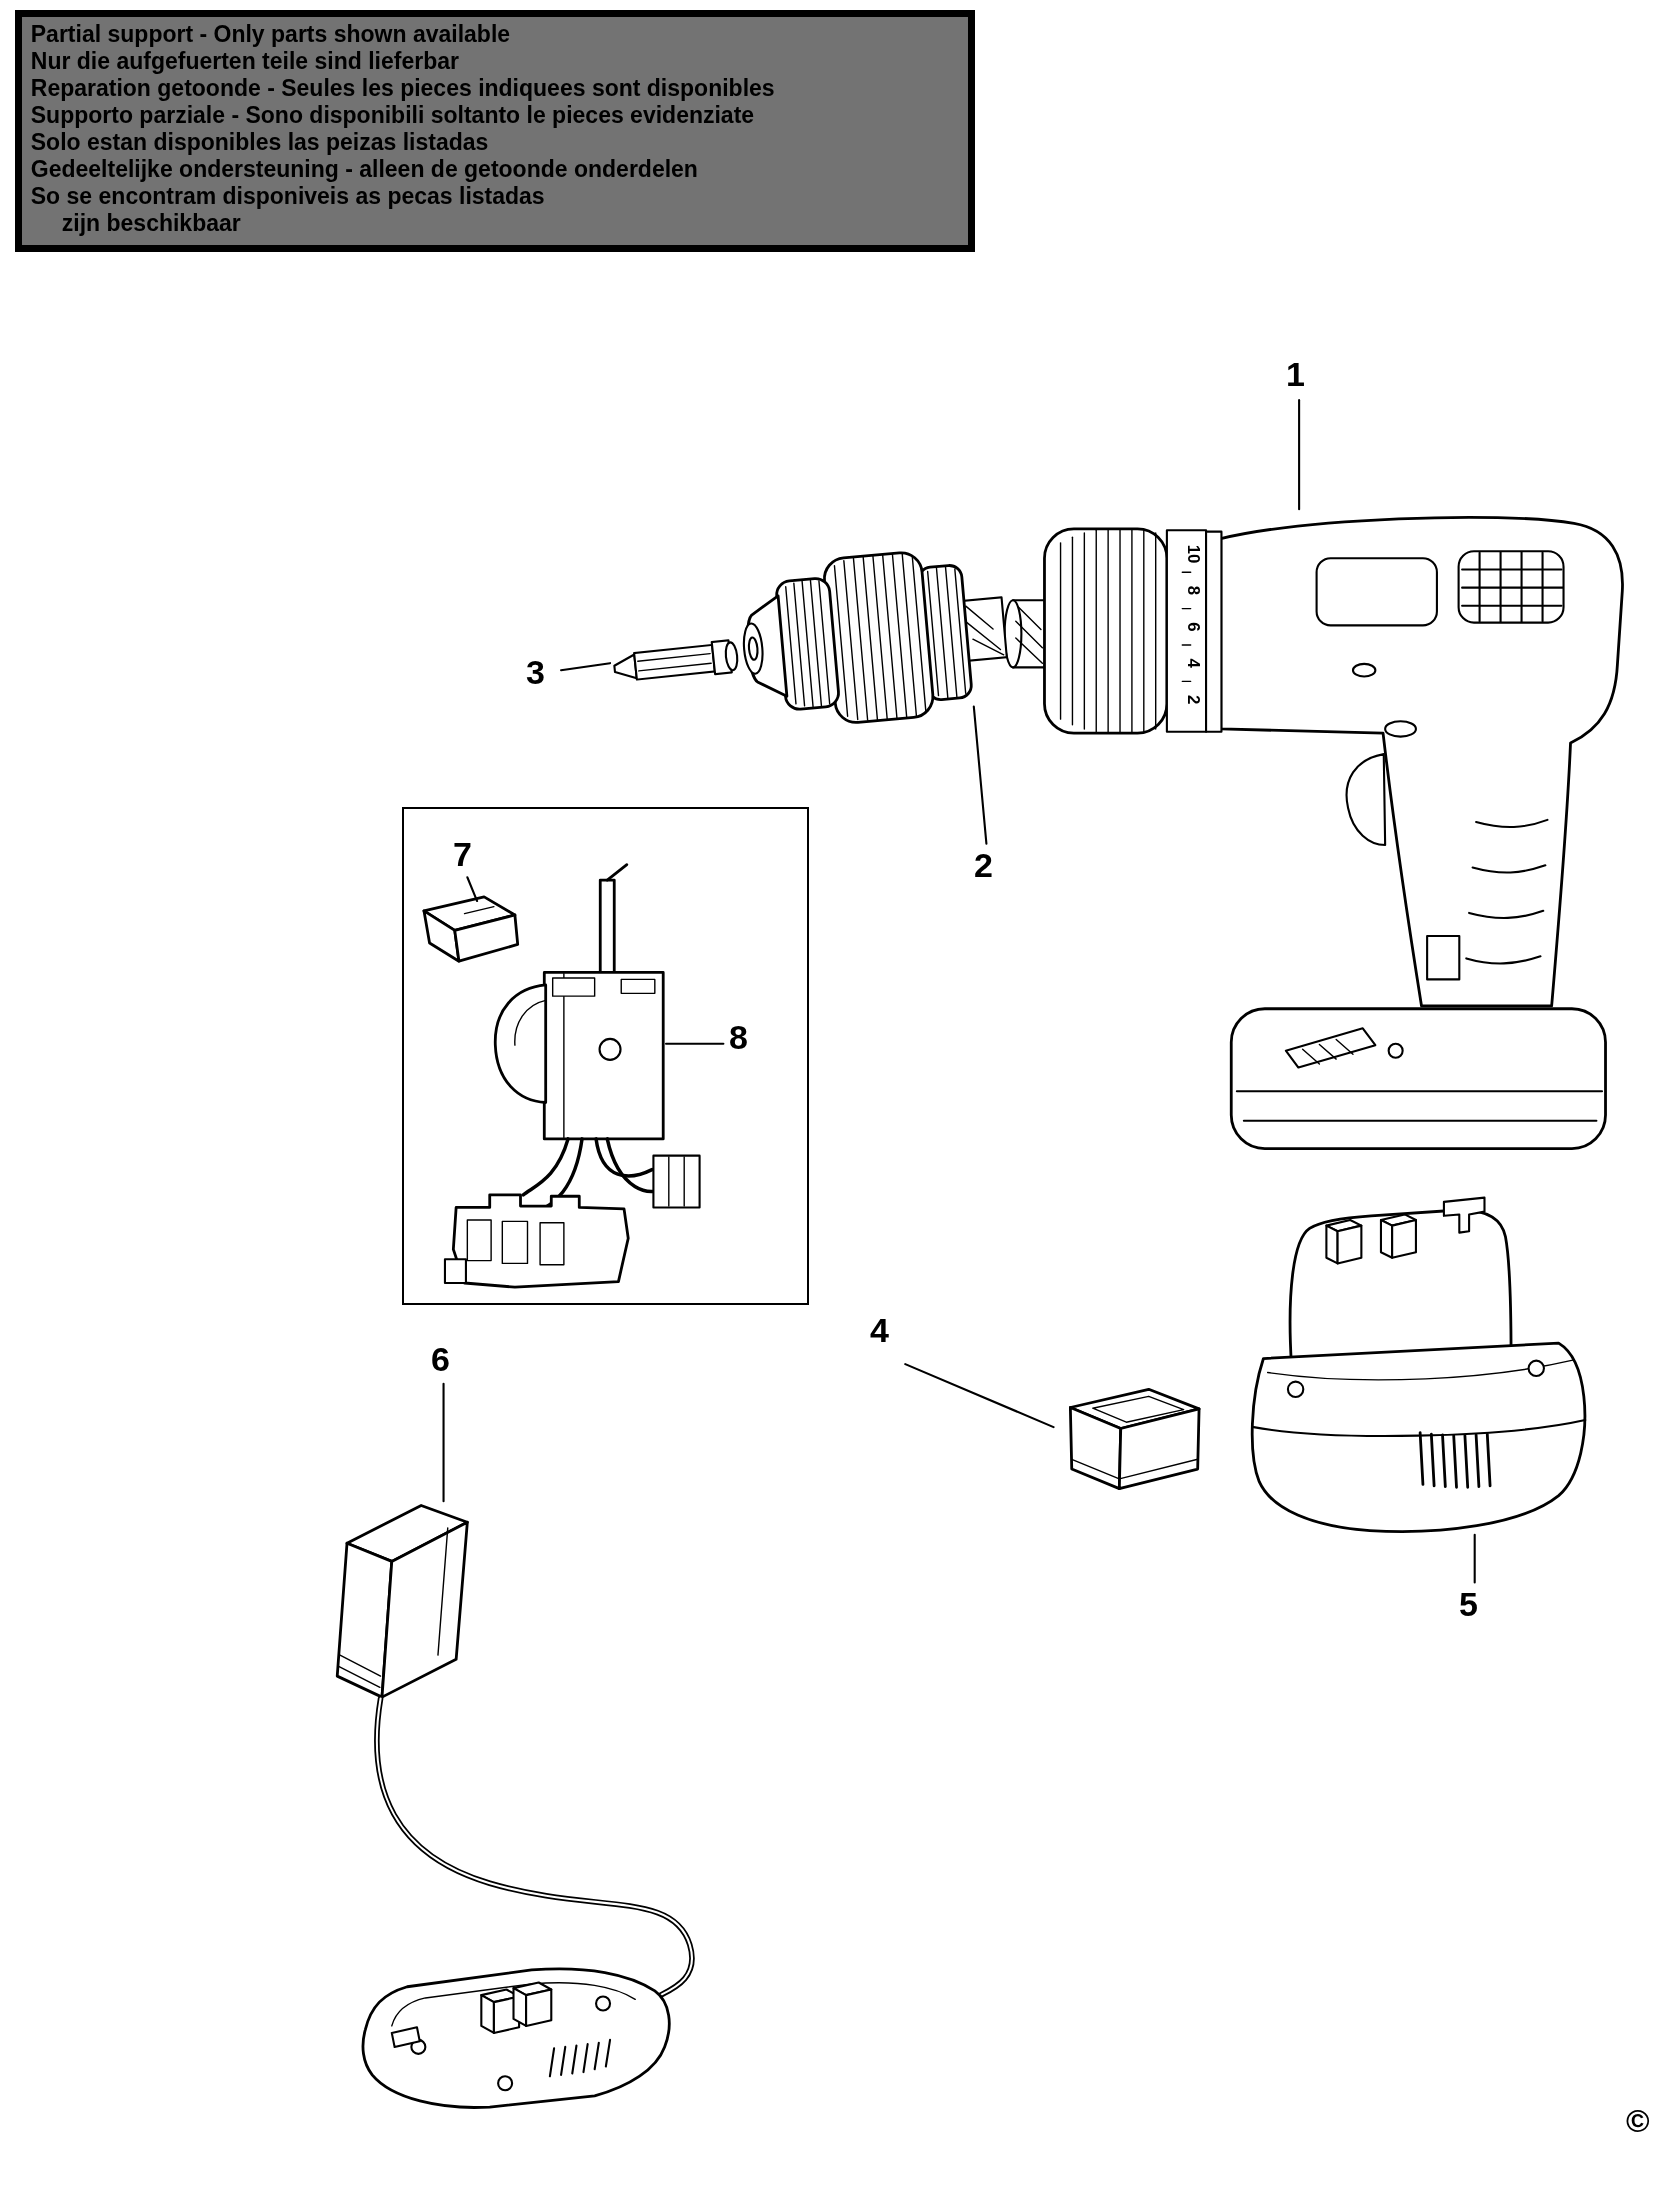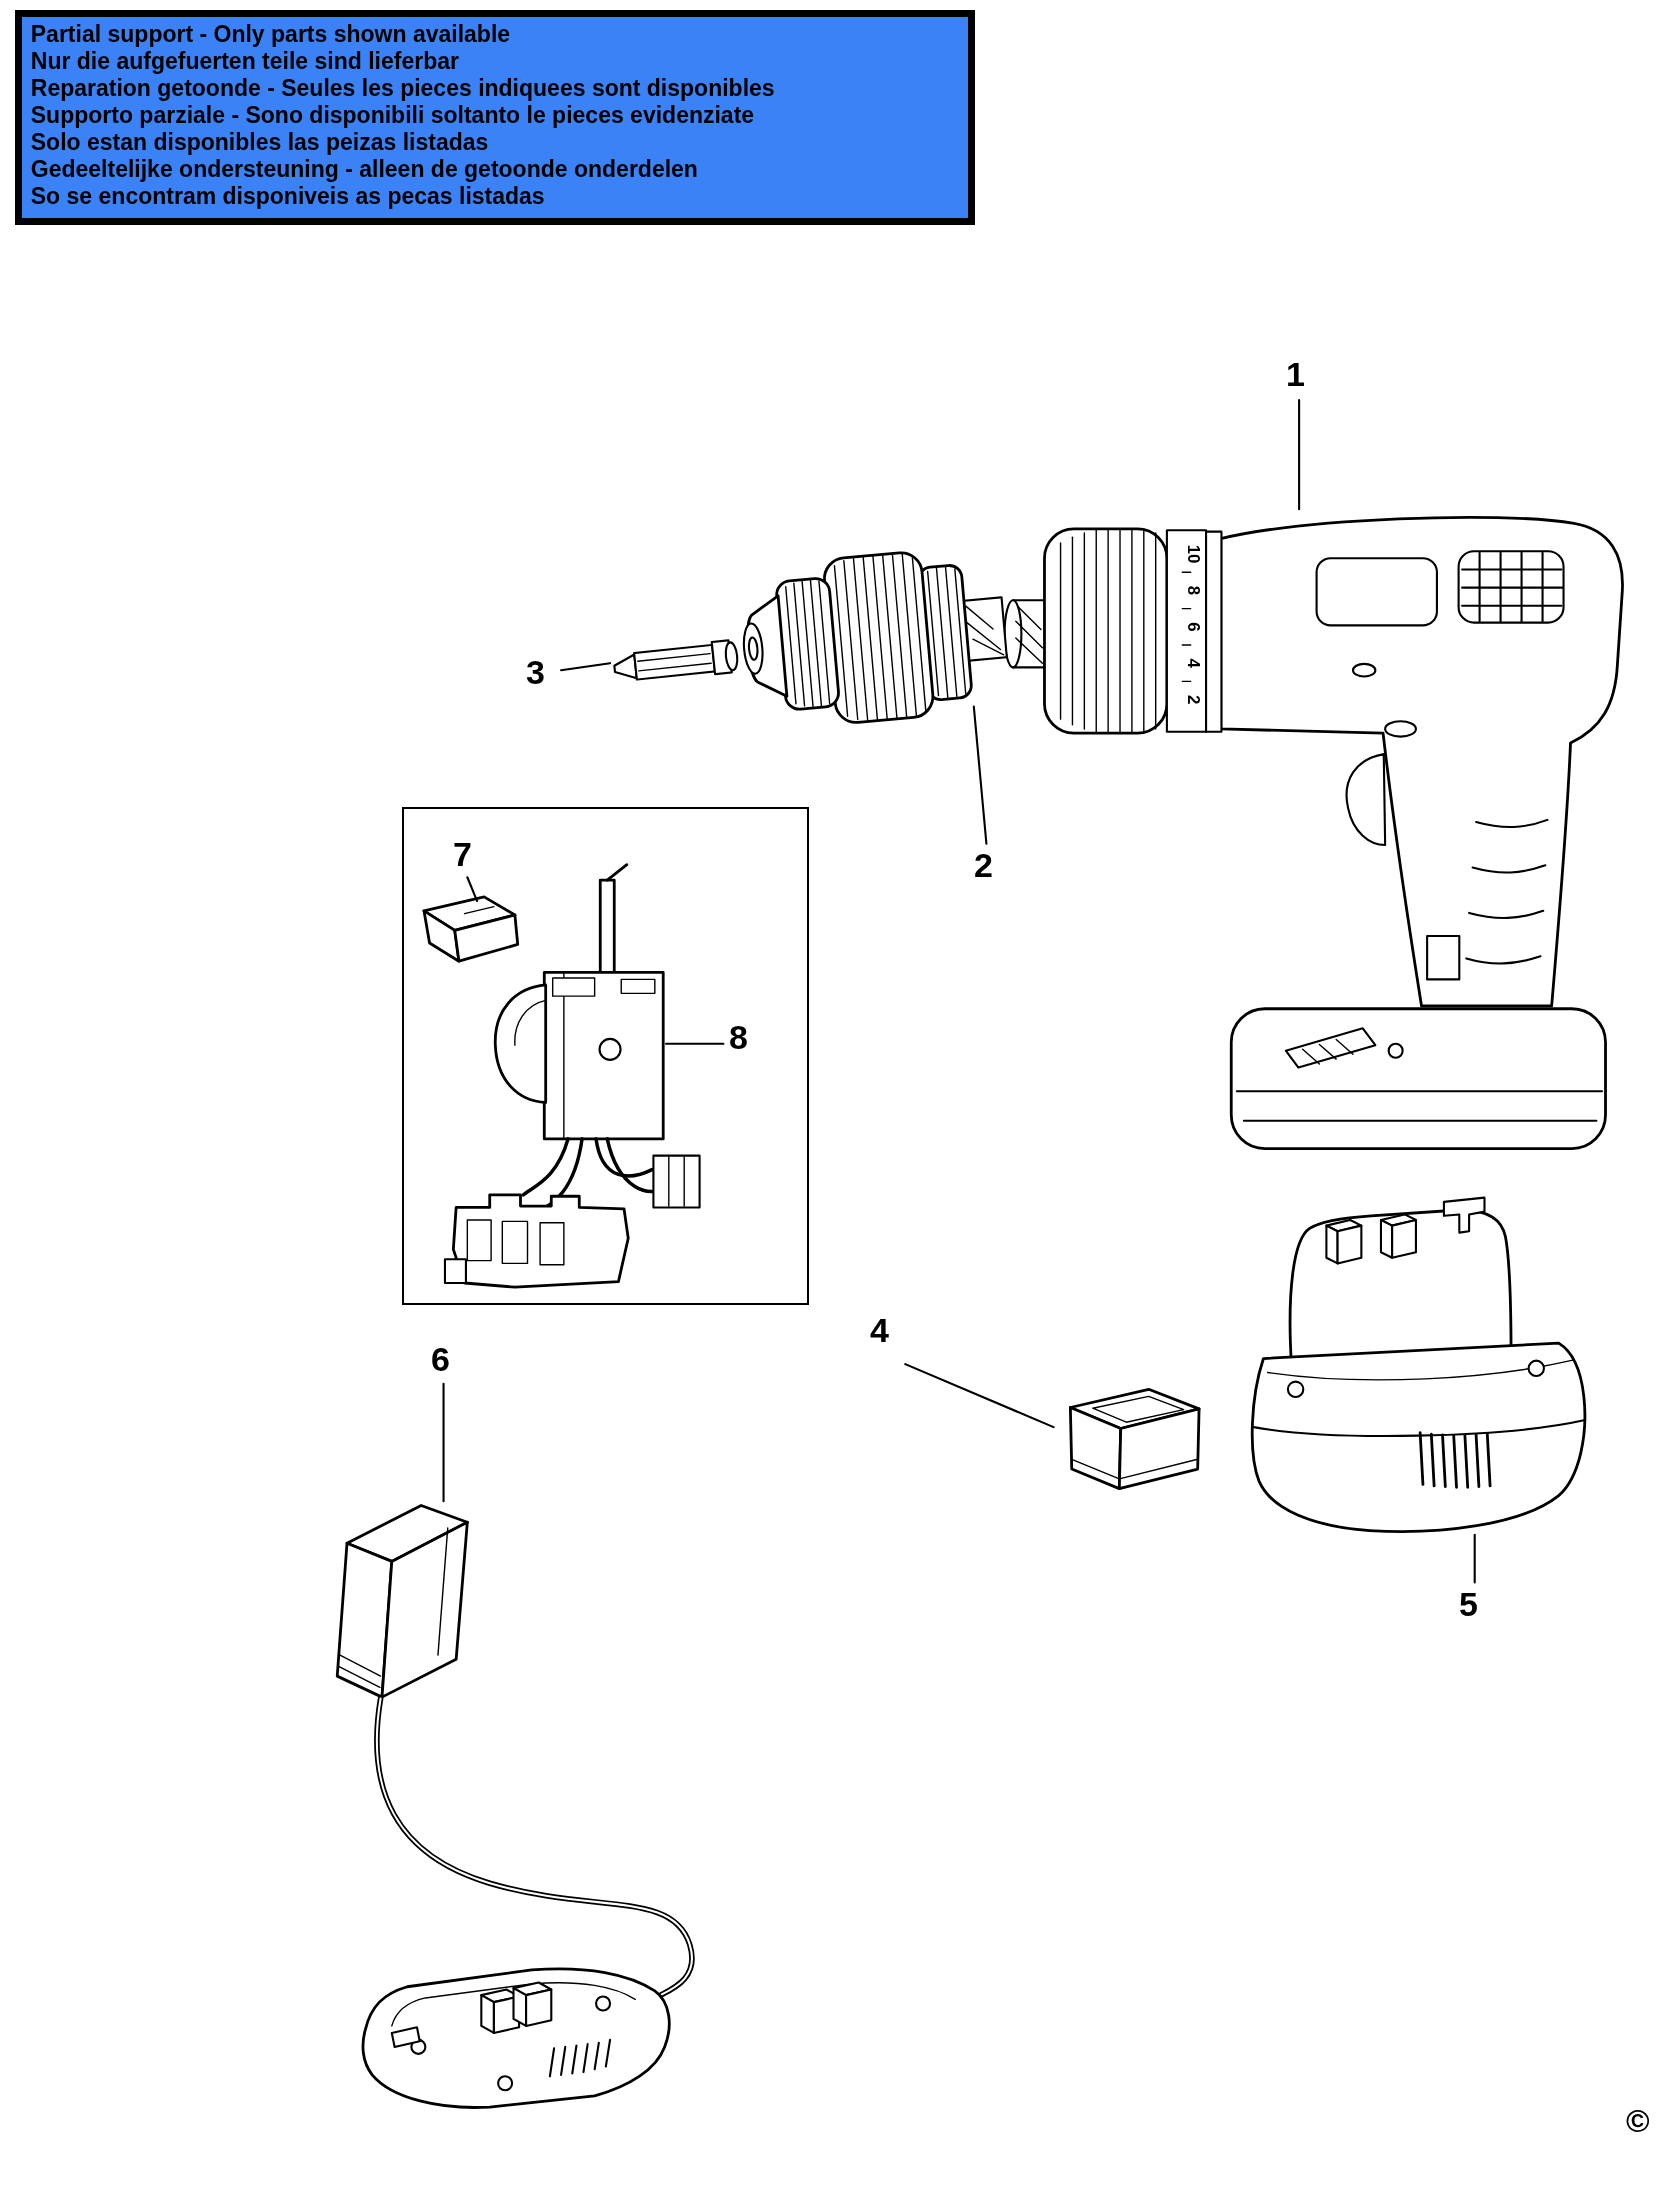--- a/index.html
+++ b/index.html
@@ -4,21 +4,21 @@
 <style>
   html,body { margin:0; padding:0; background:#fff; }
   .page {
     position:relative; width:1679px; height:2205px; background:#ffffff;
     font-family:"Liberation Sans", sans-serif; color:#000; overflow:hidden;
   }
   svg.canvas { position:absolute; left:0; top:0; }
   .notice {
     position:absolute; left:15.4px; top:9.8px; width:960px;
     border:7px solid #000; padding:4.2px 8.4px 8.4px 8.4px; box-sizing:border-box;
-    background:#3b82f6;
+    background:#737373;
   }
   .notice-line { font-size:23px; font-weight:700; line-height:27px; white-space:nowrap; }
   .notice-line.indent { padding-left:31px; }
   .part-label { position:absolute; font-size:34px; font-weight:700; line-height:1; }
   .copyright { position:absolute; left:1626px; top:2103px; font-size:32px; font-weight:700; }
   .frame-box {
     position:absolute; left:402px; top:807px; width:403px; height:494px;
     border:2.1px solid #000;
   }
 </style>
@@ -249,20 +249,21 @@
   <div class="frame-box"></div>
 
   <div class="notice">
     <div class="notice-line">Partial support - Only parts shown available</div>
     <div class="notice-line">Nur die aufgefuerten teile sind lieferbar</div>
     <div class="notice-line">Reparation getoonde - Seules les pieces indiquees sont disponibles</div>
     <div class="notice-line">Supporto parziale - Sono disponibili soltanto le pieces evidenziate</div>
     <div class="notice-line">Solo estan disponibles las peizas listadas</div>
     <div class="notice-line">Gedeeltelijke ondersteuning - alleen de getoonde onderdelen</div>
     <div class="notice-line">So se encontram disponiveis as pecas listadas</div>
+    <div class="notice-line indent">zijn beschikbaar</div>
   </div>
 
   <div class="part-label" style="left:1286px; top:357px;">1</div>
   <div class="part-label" style="left:974px; top:848px;">2</div>
   <div class="part-label" style="left:526px;  top:655px;">3</div>
   <div class="part-label" style="left:870px; top:1313px;">4</div>
   <div class="part-label" style="left:1459px; top:1587px;">5</div>
   <div class="part-label" style="left:431px;  top:1342px;">6</div>
   <div class="part-label" style="left:453px;  top:837px;">7</div>
   <div class="part-label" style="left:729px; top:1020px;">8</div>

